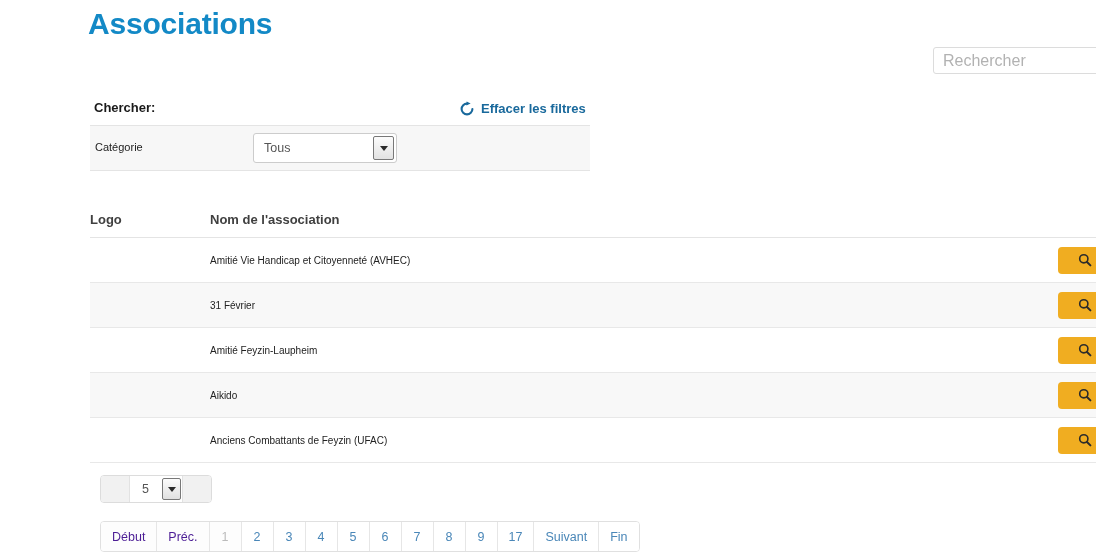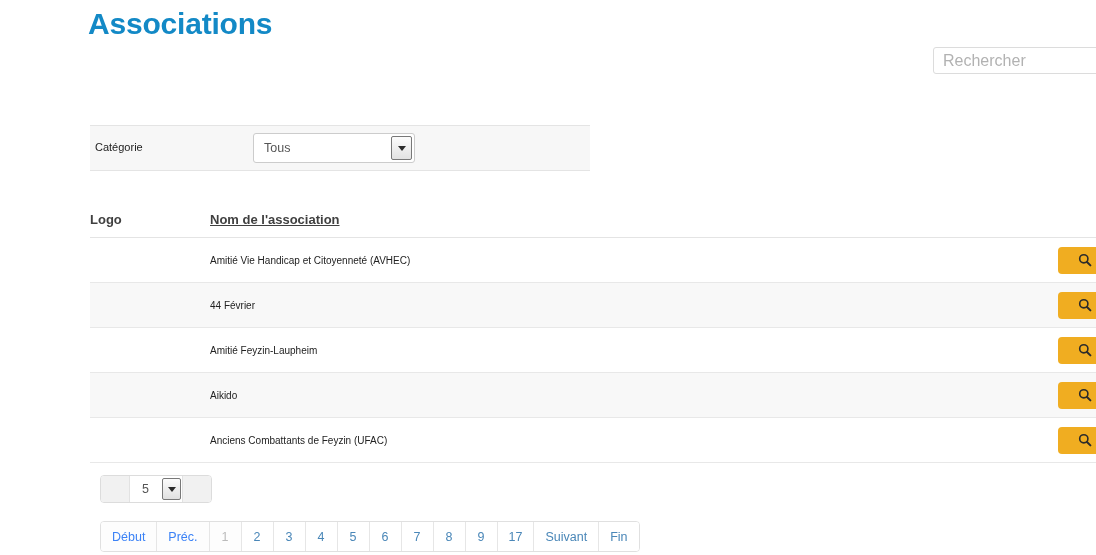--- a/index.html
+++ b/index.html
@@ -103,21 +103,21 @@
     position: absolute;
     left: 5px;
     top: 15px;
     font-size: 11px;
     color: #222222;
   }
   .select-wrap {
     position: absolute;
     left: 163px;
     top: 7px;
-    width: 162px;
+    width: 144px;
     height: 30px;
     background: #ffffff;
     border: 1px solid #cccccc;
     border-radius: 3px;
     display: flex;
     align-items: stretch;
   }
   .select-value {
     flex: 1 1 auto;
     display: flex;
@@ -166,21 +166,21 @@
     padding: 0;
     height: 45px;
     vertical-align: middle;
     border-bottom: 1px solid #e8e8e8;
   }
   .data-table tbody tr:nth-child(even) td { background: #f8f8f8; }
   .col-logo { width: 120px; }
   .col-name { width: 730px; }
   .col-action { width: 172px; }
   .th-logo { padding-left: 5px; }
-  .th-name { padding-left: 120px; text-decoration: underline; }
+  .th-name { padding-left: 120px; }
   .cell-logo { padding-left: 5px; }
   .cell-name { padding-left: 120px; }
   .cell-action { text-align: right; padding-right: 110px; }
 
   .view-btn {
     display: inline-flex;
     align-items: center;
     justify-content: center;
     width: 54px;
     height: 27px;
@@ -265,39 +265,51 @@
     font-size: 12.5px;
     color: #4a87b8;
     border-right: 1px solid #e6e6e6;
     background: #ffffff;
     cursor: pointer;
     user-select: none;
     white-space: nowrap;
   }
   .pagination .pg:last-child { border-right: none; }
   .pagination .pg.disabled {
-    color: #3b82f6;
+    color: #4c1d95;
     cursor: default;
     background: #fdfdfd;
   }
   .pagination .pg.active {
     color: #bbbbbb;
     cursor: default;
     background: #fdfdfd;
   }
 </style>
 </head>
 <body>
 
 <div class="page">
 
   <div class="page-title">Associations</div>
 
   <input class="global-search" type="text" placeholder="Rechercher" style="">
 
+  <div class="filter-head">
+    <span class="filter-head-label">Chercher:</span>
+    <a class="clear-filters">
+      <span class="refresh-icon">
+        <svg width="16" height="16" viewBox="0 0 16 16">
+          <path d="M8 2.6 A5.4 5.4 0 1 0 13.4 8" fill="none" stroke="#19699c" stroke-width="2.1" stroke-linecap="round"></path>
+          <path d="M7.6 0.6 L11.6 2.4 L7.4 4.6 Z" fill="#19699c"></path>
+        </svg>
+      </span>
+      <span>Effacer les filtres</span>
+    </a>
+  </div>
 
   <div class="filter-panel">
     <div class="filter-row">
       <span class="filter-label">Catégorie</span>
       <div class="select-wrap">
         <span class="select-value">Tous</span>
         <span class="select-arrow-btn">
           <span class="caret-down"></span>
         </span>
       </div>
@@ -325,21 +337,21 @@
               <span class="magnifier">
                 <svg class="magnifier" viewBox="0 0 14 14">
                   <circle cx="5.8" cy="5.8" r="4.1" fill="none" stroke="#2b2b2b" stroke-width="1.6"></circle>
                   <line x1="9" y1="9" x2="12.4" y2="12.4" stroke="#2b2b2b" stroke-width="2" stroke-linecap="round"></line>
                 </svg>
               </span>
             </button></td>
         </tr>
         <tr>
           <td class="cell-logo"></td>
-          <td class="cell-name">44 Février</td>
+          <td class="cell-name">31 Février</td>
           <td class="cell-action"><button class="view-btn">
               <span class="magnifier">
                 <svg class="magnifier" viewBox="0 0 14 14">
                   <circle cx="5.8" cy="5.8" r="4.1" fill="none" stroke="#2b2b2b" stroke-width="1.6"></circle>
                   <line x1="9" y1="9" x2="12.4" y2="12.4" stroke="#2b2b2b" stroke-width="2" stroke-linecap="round"></line>
                 </svg>
               </span>
             </button></td>
         </tr>
         <tr>

